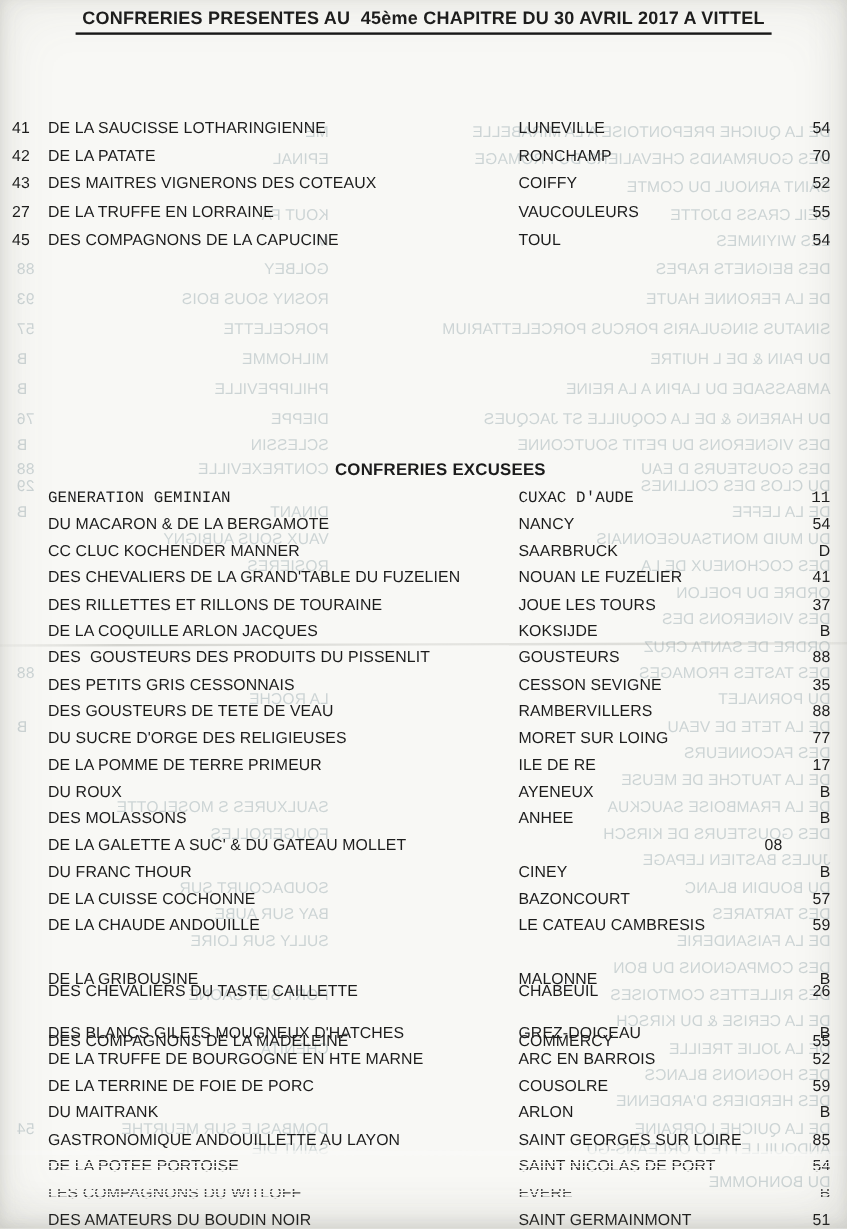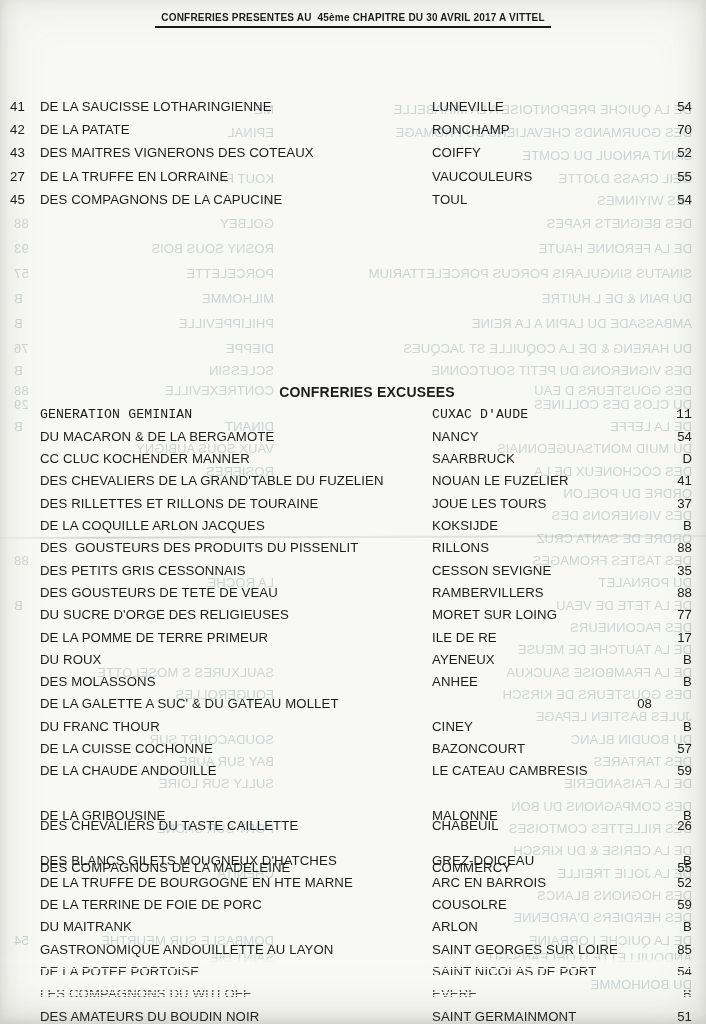--- a/index.html
+++ b/index.html
@@ -11,21 +11,21 @@
   }
   .page::after{ 
     content:"";position:absolute;inset:0;pointer-events:none;
     box-shadow:inset 0 0 50px rgba(95,95,88,.10),
                inset -7px -14px 30px rgba(95,95,88,.09),
                inset 5px 0 16px rgba(95,95,88,.05),
                inset 0 -4px 10px rgba(95,95,88,.10);
   }
   .title-wrap{position:absolute;top:7px;left:0;right:0;text-align:center;}
   .doc-title{
-    display:inline-block;font-weight:bold;font-size:10px;letter-spacing:.2px;
+    display:inline-block;font-weight:bold;font-size:15px;letter-spacing:.2px;
     border-bottom:2.5px solid #181818;padding:0 6px 3px 6px;white-space:pre;
   }
   .heading-wrap{position:absolute;top:383px;left:0;right:0;text-align:center;}
   .sec-heading{font-weight:bold;font-size:14px;letter-spacing:.2px;white-space:pre;margin-left:28px;}
 
   .row{
     position:absolute;left:10px;right:14px;height:20px;line-height:20px;
     display:grid;font-size:13.2px;letter-spacing:.1px;white-space:pre;
   }
   .p-row{grid-template-columns:30px 392px 220px 1fr;}
@@ -130,21 +130,21 @@
     <span class="sec-heading">CONFRERIES EXCUSEES</span>
   </div>
 
   <div id="excusees">
       <div class="row e-row" style="top: 404.5px; font-family: Liberation Mono, monospace;"><span class="cell name">GENERATION GEMINIAN</span><span class="cell city">CUXAC D'AUDE</span><span class="cell val">11</span></div>
       <div class="row e-row" style="top: 426.8px;"><span class="cell name">DU MACARON &amp; DE LA BERGAMOTE</span><span class="cell city">NANCY</span><span class="cell val">54</span></div>
       <div class="row e-row" style="top: 449.1px;"><span class="cell name">CC CLUC KOCHENDER MANNER</span><span class="cell city">SAARBRUCK</span><span class="cell val">D</span></div>
       <div class="row e-row" style="top: 471.4px;"><span class="cell name">DES CHEVALIERS DE LA GRAND'TABLE DU FUZELIEN</span><span class="cell city">NOUAN LE FUZELIER</span><span class="cell val">41</span></div>
       <div class="row e-row" style="top: 493.7px;"><span class="cell name">DES RILLETTES ET RILLONS DE TOURAINE</span><span class="cell city">JOUE LES TOURS</span><span class="cell val">37</span></div>
       <div class="row e-row" style="top: 516px;"><span class="cell name">DE LA COQUILLE ARLON JACQUES</span><span class="cell city">KOKSIJDE</span><span class="cell val">B</span></div>
-      <div class="row e-row" style="top: 538.3px;"><span class="cell name">DES  GOUSTEURS DES PRODUITS DU PISSENLIT</span><span class="cell city">RILLONS</span><span class="cell val">88</span></div>
+      <div class="row e-row" style="top: 538.3px;"><span class="cell name">DES  GOUSTEURS DES PRODUITS DU PISSENLIT</span><span class="cell city">GOUSTEURS</span><span class="cell val">88</span></div>
       <div class="row e-row" style="top: 560.6px;"><span class="cell name">DES PETITS GRIS CESSONNAIS</span><span class="cell city">CESSON SEVIGNE</span><span class="cell val">35</span></div>
       <div class="row e-row" style="top: 582.9px;"><span class="cell name">DES GOUSTEURS DE TETE DE VEAU</span><span class="cell city">RAMBERVILLERS</span><span class="cell val">88</span></div>
       <div class="row e-row" style="top: 605.2px;"><span class="cell name">DU SUCRE D'ORGE DES RELIGIEUSES</span><span class="cell city">MORET SUR LOING</span><span class="cell val">77</span></div>
       <div class="row e-row" style="top: 627.5px;"><span class="cell name">DE LA POMME DE TERRE PRIMEUR</span><span class="cell city">ILE DE RE</span><span class="cell val">17</span></div>
       <div class="row e-row" style="top: 649.8px;"><span class="cell name">DU ROUX</span><span class="cell city">AYENEUX</span><span class="cell val">B</span></div>
       <div class="row e-row" style="top: 672.1px;"><span class="cell name">DES MOLASSONS</span><span class="cell city">ANHEE</span><span class="cell val">B</span></div>
       <div class="row e-row" style="top: 694.4px;"><span class="cell name">DE LA GALETTE A SUC' &amp; DU GATEAU MOLLET</span><span class="cell val">08</span></div>
       <div class="row e-row" style="top: 716.7px;"><span class="cell name">DU FRANC THOUR</span><span class="cell city">CINEY</span><span class="cell val">B</span></div>
       <div class="row e-row" style="top: 739px;"><span class="cell name">DE LA CUISSE COCHONNE</span><span class="cell city">BAZONCOURT</span><span class="cell val">57</span></div>
       <div class="row e-row" style="top: 761.3px;"><span class="cell name">DE LA CHAUDE ANDOUILLE</span><span class="cell city">LE CATEAU CAMBRESIS</span><span class="cell val">59</span></div>

